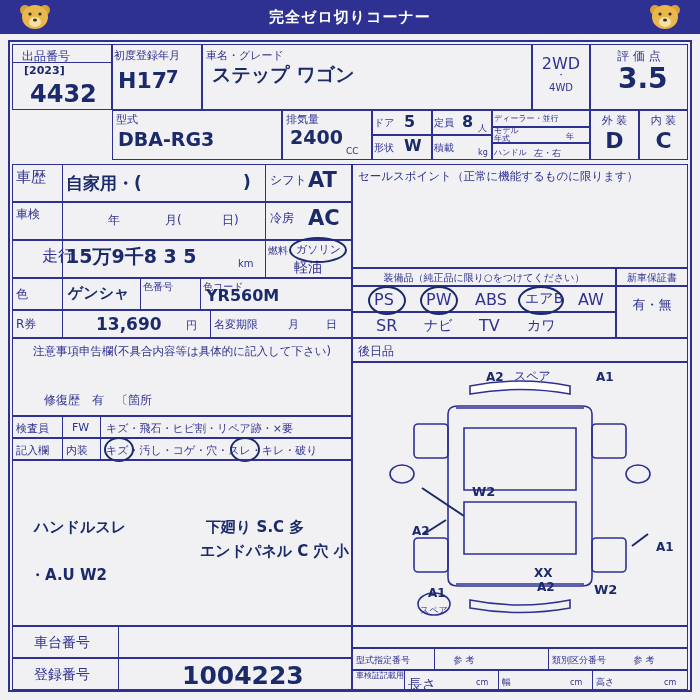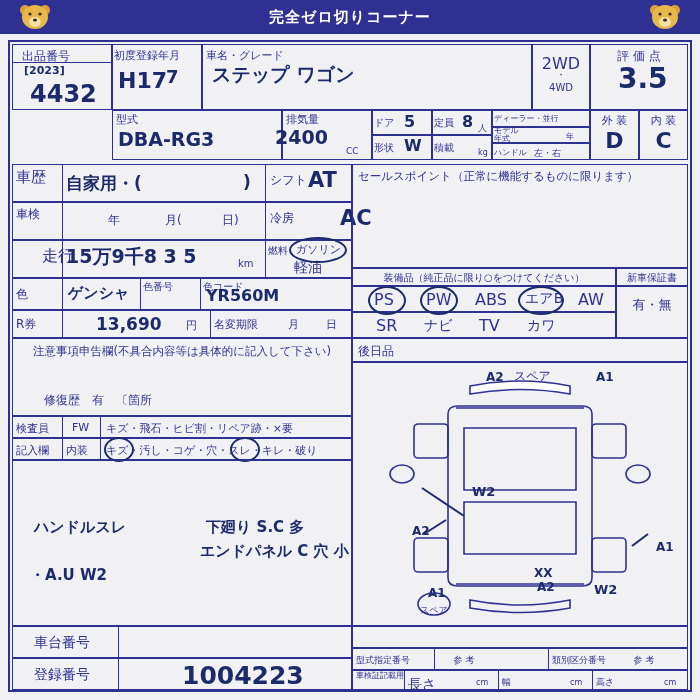--- a/index.html
+++ b/index.html
@@ -98,21 +98,21 @@
   <div class="box" style="left:590px;top:44px;width:98px;height:66px;"></div>
   <div class="lbl ctr" style="left:590px;top:48px;width:98px;font-size:12px;">評 価 点</div>
   <div class="hand" style="left:618px;top:62px;font-size:28px;">3.5</div>
 
   <div class="box" style="left:112px;top:110px;width:170px;height:50px;"></div>
   <div class="lbl" style="left:116px;top:112px;font-size:11px;">型式</div>
   <div class="hand" style="left:118px;top:128px;font-size:19px;">DBA-RG3</div>
 
   <div class="box" style="left:282px;top:110px;width:90px;height:50px;"></div>
   <div class="lbl" style="left:286px;top:112px;font-size:11px;">排気量</div>
-  <div class="hand" style="left:275px;top:126px;font-size:19px;">2400</div>
+  <div class="hand" style="left:290px;top:126px;font-size:19px;">2400</div>
   <div class="lbl" style="left:346px;top:146px;font-size:9px;">CC</div>
 
   <div class="box" style="left:372px;top:110px;width:60px;height:25px;"></div>
   <div class="lbl" style="left:374px;top:116px;font-size:10px;">ドア</div>
   <div class="hand" style="left:404px;top:112px;font-size:16px;">5</div>
 
   <div class="box" style="left:432px;top:110px;width:60px;height:25px;"></div>
   <div class="lbl" style="left:434px;top:116px;font-size:10px;">定員</div>
   <div class="hand" style="left:462px;top:112px;font-size:16px;">8</div>
   <div class="lbl" style="left:478px;top:122px;font-size:9px;">人</div>
@@ -152,21 +152,21 @@
   <div class="hand" style="left:308px;top:168px;font-size:21px;">AT</div>
 
   <div class="box" style="left:12px;top:202px;width:340px;height:38px;"></div>
   <div class="lbl" style="left:16px;top:206px;font-size:12px;">車検</div>
   <div class="vline" style="left:62px;top:202px;height:38px;"></div>
   <div class="vline" style="left:265px;top:202px;height:38px;"></div>
   <div class="lbl" style="left:108px;top:212px;font-size:12px;">年</div>
   <div class="lbl" style="left:165px;top:212px;font-size:12px;">月(</div>
   <div class="lbl" style="left:222px;top:212px;font-size:12px;">日)</div>
   <div class="lbl" style="left:270px;top:210px;font-size:12px;">冷房</div>
-  <div class="hand" style="left:308px;top:206px;font-size:21px;margin-left:32px;">AC</div>
+  <div class="hand" style="left:308px;top:206px;font-size:21px;">AC</div>
 
   <div class="box" style="left:12px;top:240px;width:340px;height:38px;"></div>
   <div class="lbl" style="left:16px;top:246px;font-size:16px;margin-left:26px;">走行</div>
   <div class="vline" style="left:62px;top:240px;height:38px;"></div>
   <div class="vline" style="left:265px;top:240px;height:38px;"></div>
   <div class="hand" style="left:66px;top:244px;font-size:19px;">15万9千8 3 5</div>
   <div class="lbl" style="left:238px;top:258px;font-size:10px;">km</div>
   <div class="lbl" style="left:268px;top:244px;font-size:10px;">燃料</div>
   <div class="lbl" style="left:296px;top:242px;font-size:11px;">ガソリン</div>
   <div class="lbl" style="left:294px;top:259px;font-size:14px;">軽油</div>

